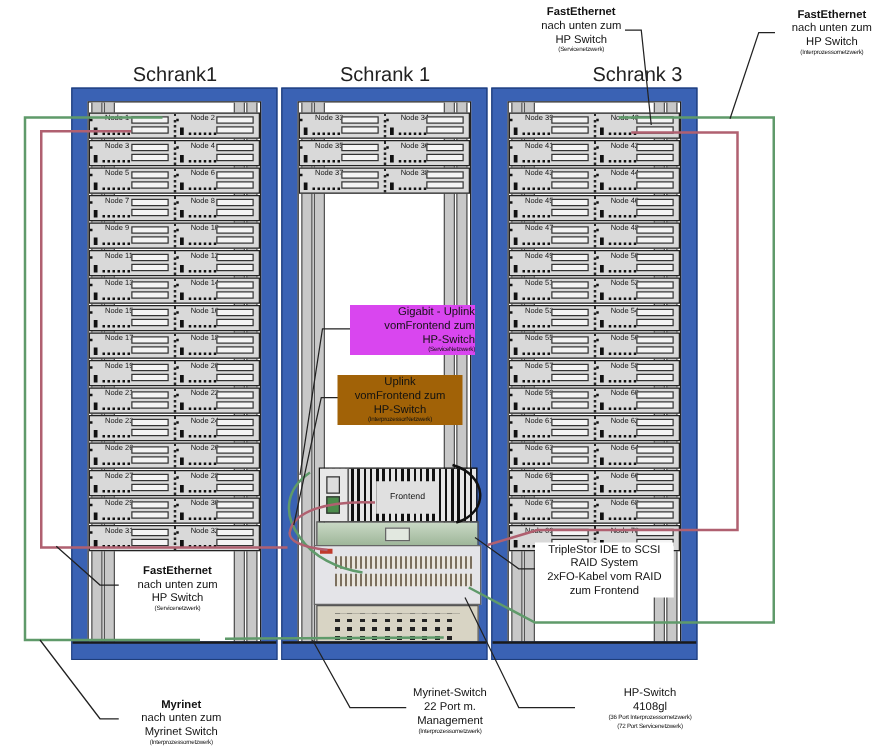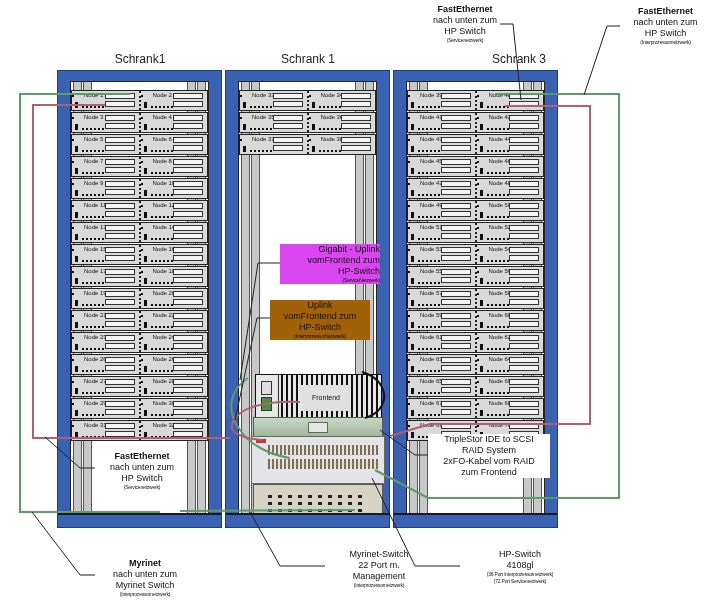--- a/index.html
+++ b/index.html
@@ -1,18 +1,18 @@
 <!DOCTYPE html>
 <html><head>
 <meta charset="utf-8">
 <style>
   html, body { margin:0; padding:0; background:#ffffff; }
   body { width:713px; height:600px; position:relative; overflow:hidden; font-family:"Liberation Sans", sans-serif; color:#111; }
   .abs { position:absolute; }
-  .rack-title { position:absolute; font-size:12px; color:#222; text-align:center; width:140px; }
+  .rack-title { position:absolute; font-size:16px; color:#222; text-align:center; width:140px; }
   .rack { position:absolute; top:70px; width:165px; height:458px; background:#3a62b4; border:1px solid #1e3d7a; box-sizing:border-box; }
   .rack .inner { position:absolute; left:12px; right:12px; top:10px; bottom:12px; background:#fff; border:1px solid #222; }
   .rack .rail { position:absolute; top:0; bottom:0; width:7px; background:#c8c8c8; border-left:1px solid #555; border-right:1px solid #555; }
   .rack .rail.l1 { left:2px; } .rack .rail.l2 { left:12px; }
   .rack .rail.r1 { right:2px; } .rack .rail.r2 { right:12px; }
   .rack .base { position:absolute; left:0; right:0; bottom:0; height:12px; background:#3a62b4; border-top:2px solid #1a1a1a; }
   .nodes { position:absolute; left:0px; right:0px; top:8px; }
   .node-row { position:relative; height:19px; margin-bottom:1px; background:#d9d9d9; border:1px solid #222; display:flex; }
   .node { flex:1; position:relative; border-right:2px dotted #222; }
   .node:last-child { border-right:none; }
@@ -783,28 +783,28 @@
   <div class="tiny">(Servicenetzwerk)</div>
 </div>
 
 <div class="ann" style="left:95px; top:558px; width:100px;">
   <div class="b">Myrinet</div>
   <div>nach unten zum</div>
   <div>Myrinet Switch</div>
   <div class="tiny">(Interprozessornetzwerk)</div>
 </div>
 
-<div class="ann" style="left:428px; top:434px; width:122px; background:#fff;">
+<div class="ann" style="left:428px; top:434px; width:111px; background:#fff;">
   <div>TripleStor IDE to SCSI</div>
   <div>RAID System</div>
   <div>2xFO-Kabel vom RAID</div>
   <div>zum Frontend</div>
 </div>
 
-<div class="ann" style="left:325px; top:549px; width:70px;margin-left:19px;">
+<div class="ann" style="left:325px; top:549px; width:70px;">
   <div>Myrinet-Switch</div>
   <div>22 Port m.</div>
   <div>Management</div>
   <div class="tiny">(Interprozessornetzwerk)</div>
 </div>
 
 <div class="ann" style="left:465px; top:549px; width:110px;">
   <div>HP-Switch</div>
   <div>4108gl</div>
   <div class="tiny">(36 Port Interprozessornetzwerk)</div>

